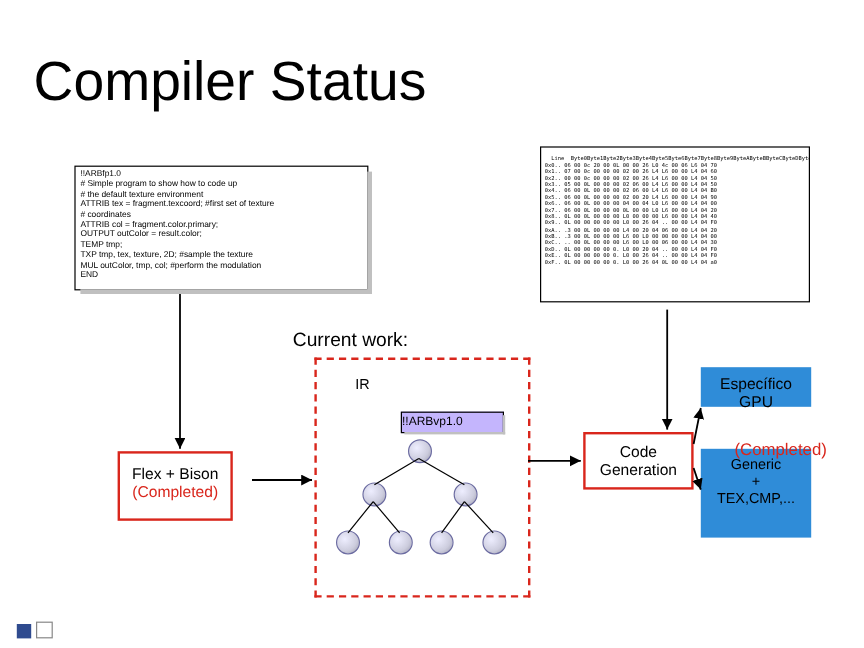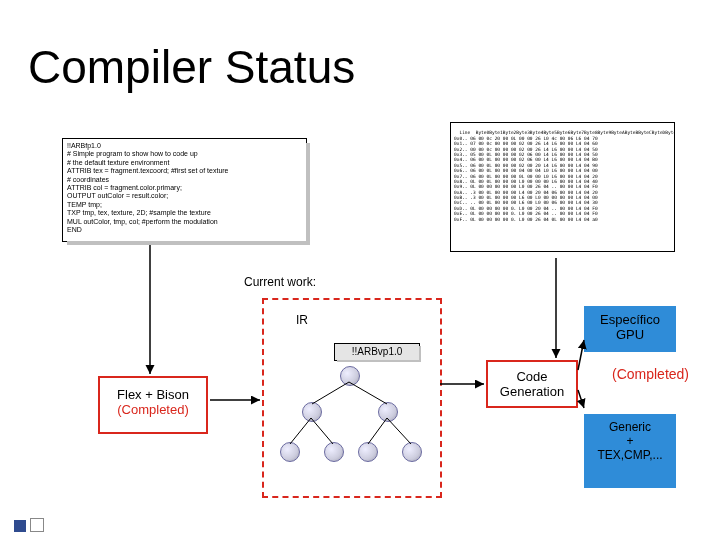--- a/index.html
+++ b/index.html
@@ -57,49 +57,49 @@
     padding: 2px 3px;
     box-sizing: border-box;
     font-family: monospace;
     white-space: pre;
     overflow: hidden;
   }
   .current-work {
     position: absolute;
     top: 275px;
     left: 244px;
-    font-size: 12px;
+    font-size: 16px;
     color: #000;
   }
   .ir-label {
     position: absolute;
     top: 313px;
     left: 296px;
     font-size: 12px;
   }
   .arbbox {
     position: absolute;
     top: 343px;
     left: 334px;
     width: 84px;
     height: 16px;
     border: 1px solid #000;
-    background: #e5e5e5;
+    background: #c4b5fd;
     font-size: 10px;
-    text-align: center;
+    text-align: left;
     line-height: 16px;
   }
   .arbbox .shadow-r2 { position:absolute; right:-2px; top:2px; width:2px; height:100%; background:#c0c0c0;}
   .arbbox .shadow-b2 { position:absolute; left:2px; bottom:-2px; width:100%; height:2px; background:#c0c0c0;}
 
   .flex-box {
     position: absolute;
     top: 376px;
     left: 98px;
-    width: 110px;
+    width: 96px;
     height: 58px;
     border: 2px solid #d9261c;
     background: #fff;
     color: #000;
     font-size: 13px;
     text-align: center;
     padding-top: 9px;
     box-sizing: border-box;
   }
   .flex-box .comp { color: #d9261c; }
@@ -139,41 +139,40 @@
     font-size: 13px;
     text-align: center;
     padding-top: 7px;
     box-sizing: border-box;
   }
   .esp-box {
     position: absolute;
     top: 306px;
     left: 584px;
     width: 92px;
-    height: 46px;
+    height: 33px;
     background: #2f8cd8;
     color: #000;
     font-size: 13px;
     text-align: center;
     padding-top: 6px;
     box-sizing: border-box;
   }
   .gen-box {
     position: absolute;
     top: 374px;
     left: 584px;
     width: 92px;
     height: 74px;
     background: #2f8cd8;
     color: #000;
     font-size: 12px;
     text-align: center;
     padding-top: 6px;
     box-sizing: border-box;
-    margin-top: 40px;
   }
   .completed-right {
     position: absolute;
     top: 366px;
     left: 612px;
     color: #d9261c;
     font-size: 14px;
   }
   .bottom-square {
     position: absolute;

